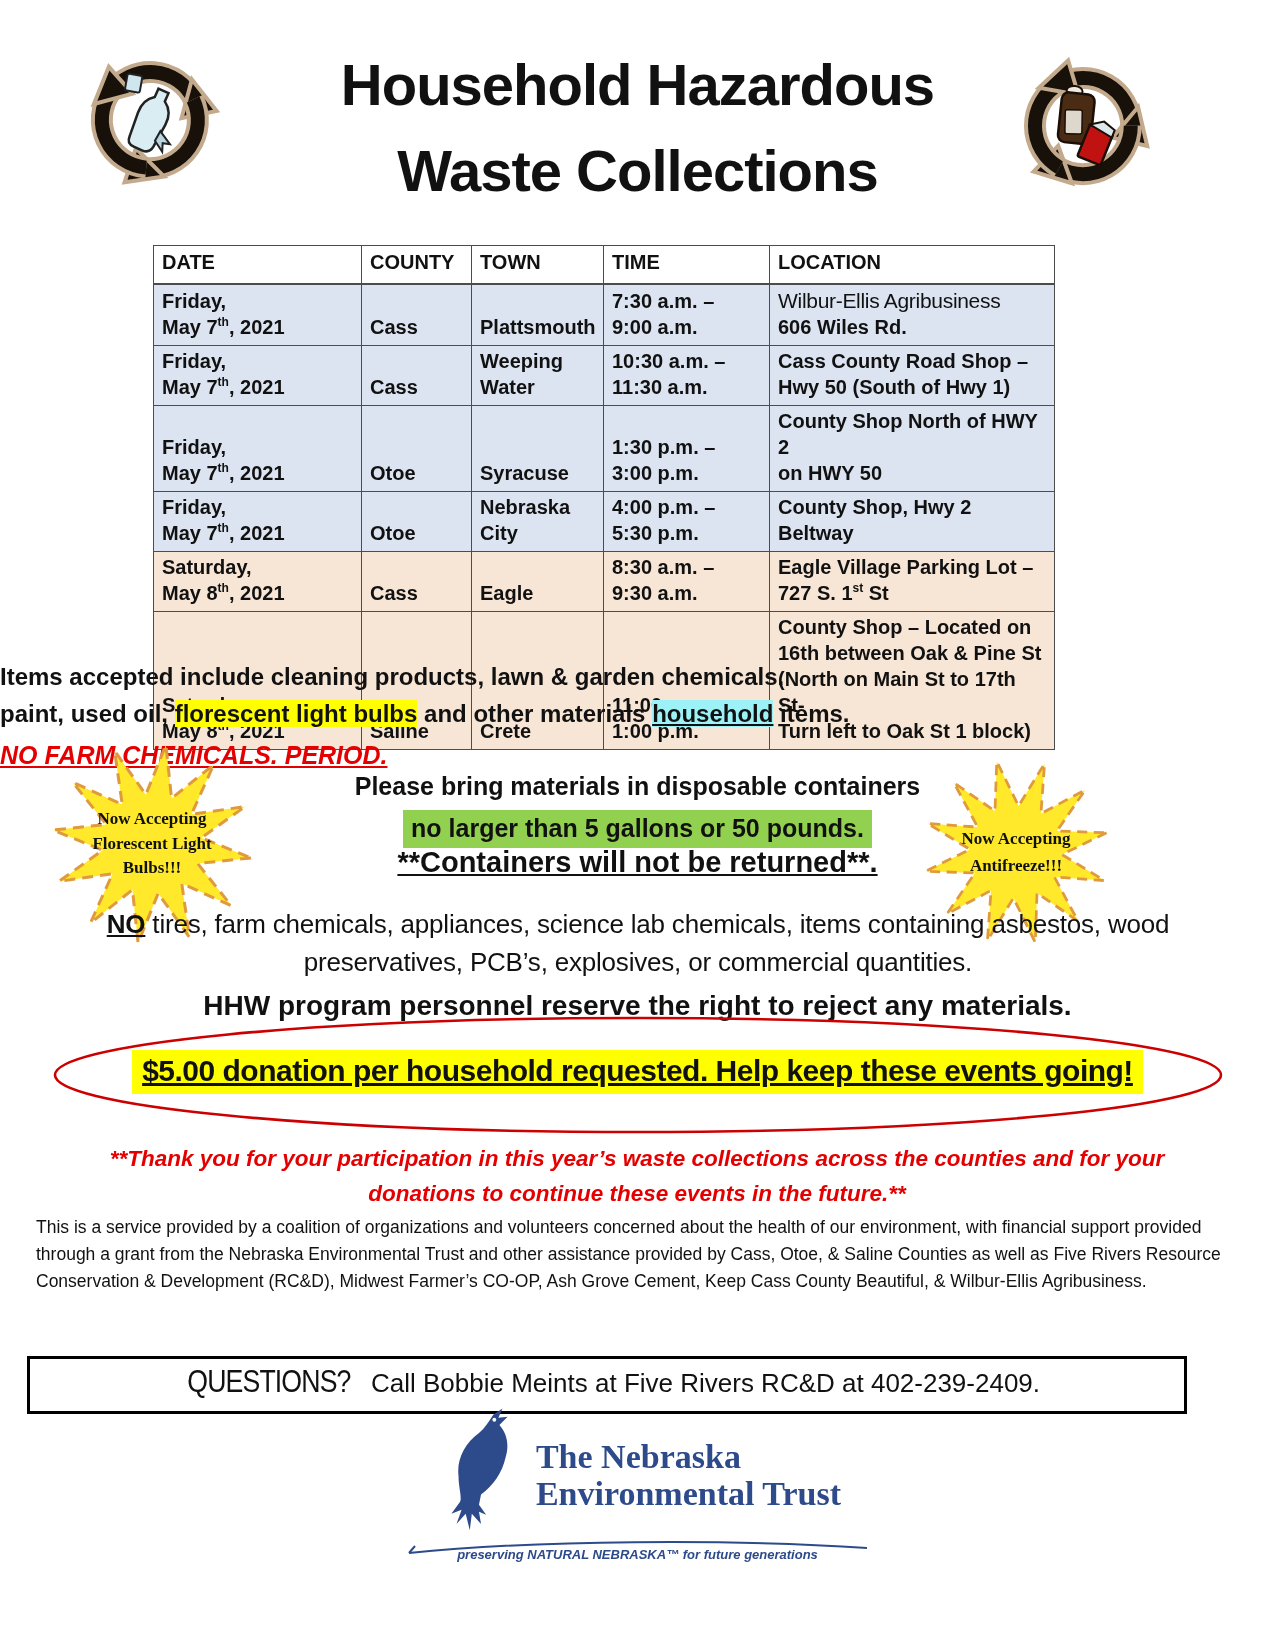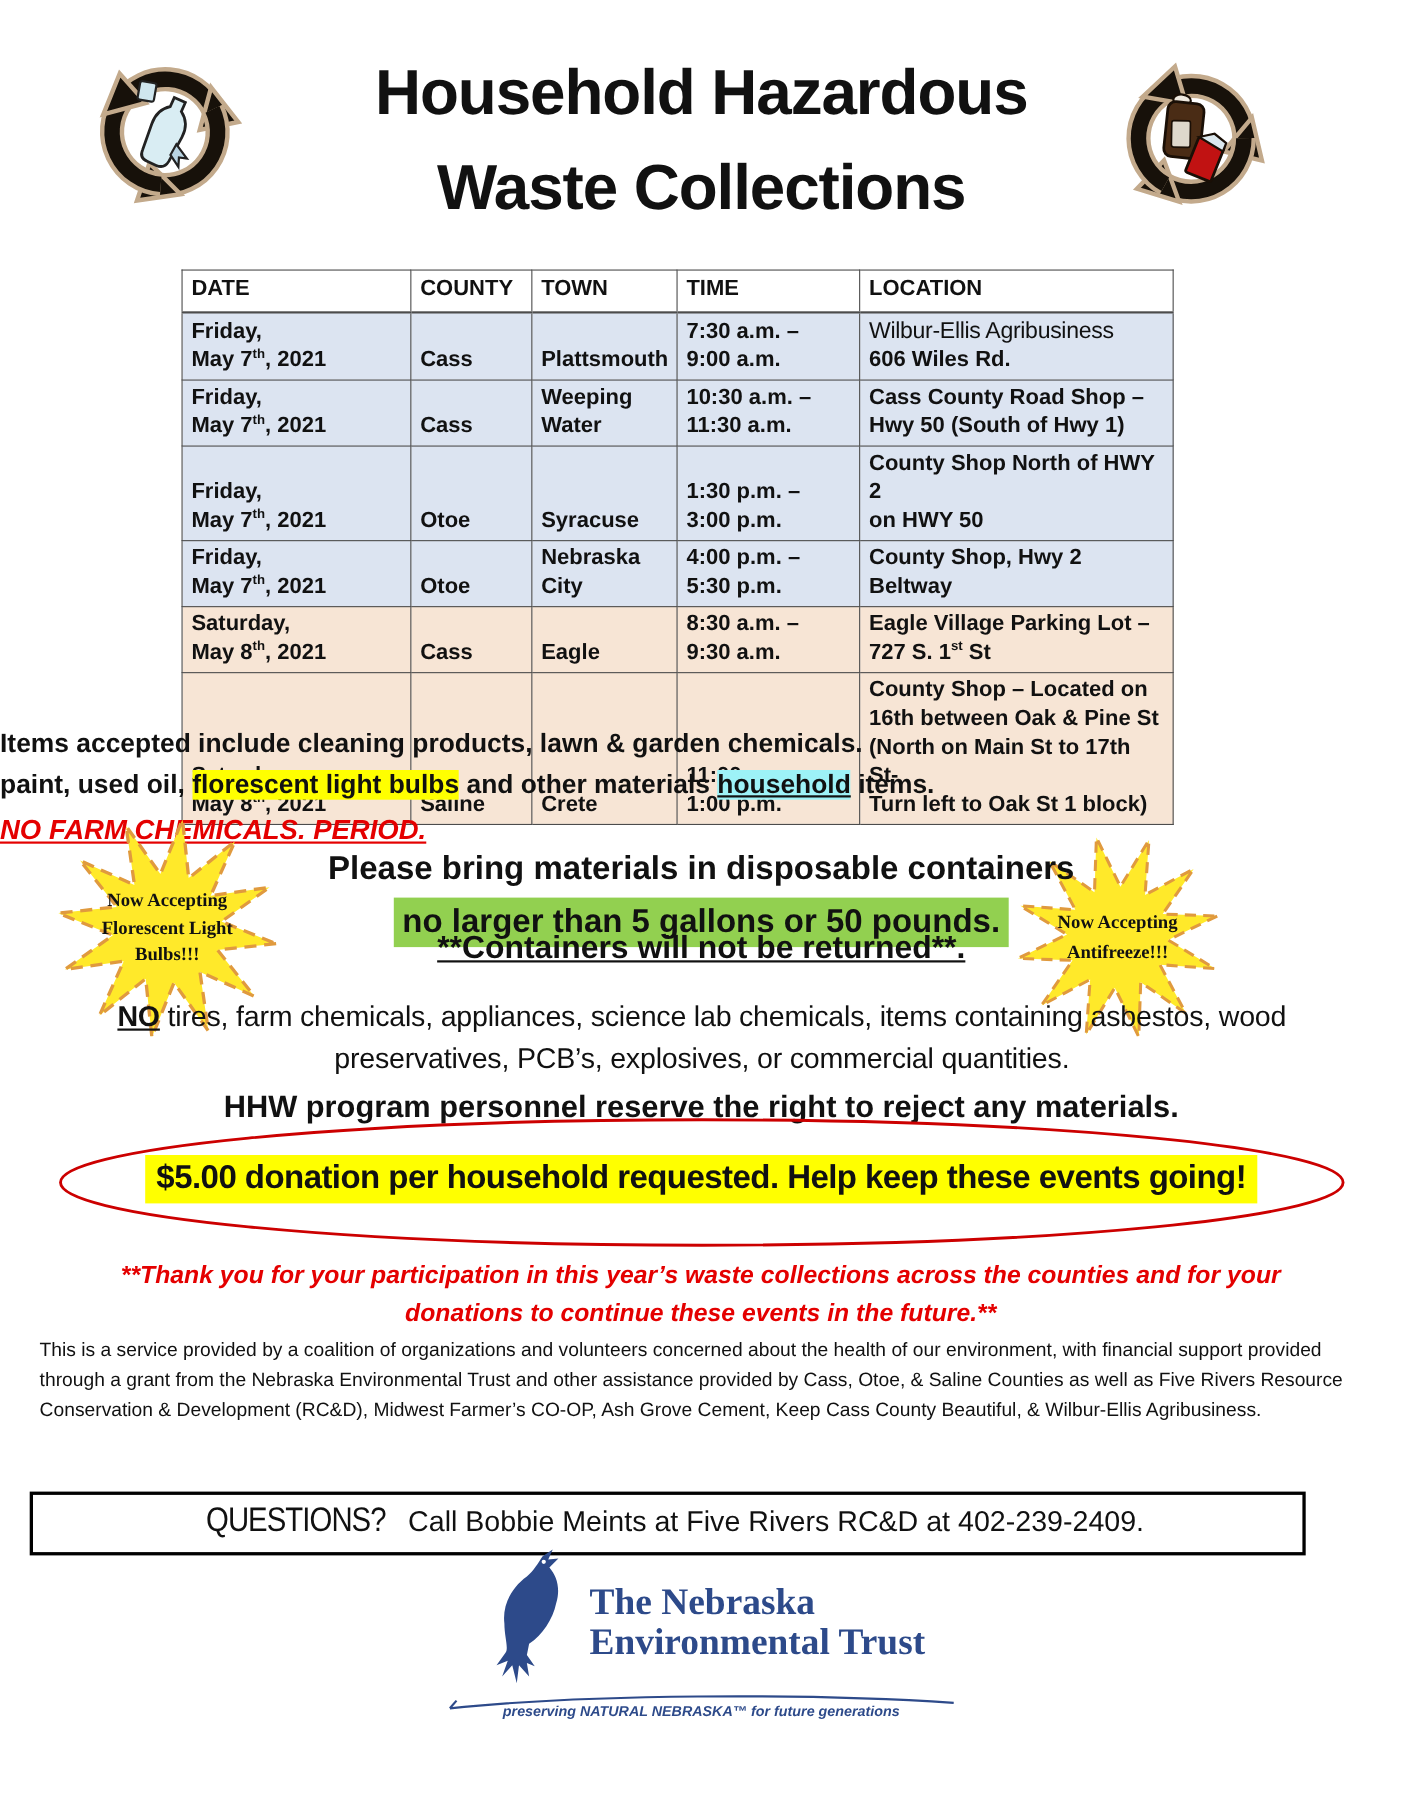--- a/index.html
+++ b/index.html
@@ -11,21 +11,21 @@
   sup { font-size:60%; vertical-align:super; }
   .pre { white-space:pre-line; }
 
   
   .title { position:absolute; top:42px; left:0; width:100%; text-align:center;
            font-size:58px; font-weight:700; line-height:1.48; letter-spacing:-1px; }
   .icon-left  { position:absolute; left:64px;  top:26px; }
   .icon-right { position:absolute; right:108px; top:34px; }
 
   
-  table.schedule { position:absolute; left:165px; top:245px; width:901px;
+  table.schedule { position:absolute; left:153px; top:245px; width:901px;
                    border-collapse:collapse; table-layout:fixed; }
   table.schedule th, table.schedule td { border:1.6px solid #4c4c4c; padding:2px 8px 5px 8px; }
   table.schedule th { background:#fff; text-align:left; font-size:20px; font-weight:700;
                       height:38px; vertical-align:middle; border-bottom:2.6px solid #4c4c4c; }
   table.schedule td { font-size:20px; font-weight:700; vertical-align:bottom; line-height:1.3; }
   .col-date{width:208px;} .col-county{width:110px;} .col-town{width:132px;}
   .col-time{width:166px;} .col-loc{width:285px;}
   tr.r { height:53px; }
   tr.r0 { height:56px; }
   tr.r5 { height:108px; }
@@ -45,38 +45,38 @@
   .burst .burst-label { position:absolute; left:0; top:0; width:100%; height:100%;
       display:flex; align-items:center; justify-content:center; text-align:center;
       font-family:"Liberation Serif", serif; font-weight:700; white-space:pre-line; }
   .burst-left  { left:44px;  top:736px; width:216px; height:216px; }
   .burst-left .burst-label { font-size:17px; line-height:1.45; }
   .burst-right { left:916px; top:752px; width:200px; height:200px; }
   .burst-right .burst-label { font-size:17px; line-height:1.6; }
 
   
   .bring { position:absolute; top:770px; left:0; width:100%; text-align:center;
-           font-size:30px; font-weight:700; line-height:1.3; }
+           font-size:25px; font-weight:700; line-height:1.3; }
   .hl-green { display:inline-block; background:var(--highlight-green); padding:2px 8px 4px; margin-top:7px; }
   .containers { position:absolute; top:846px; left:0; width:100%; text-align:center;
                 font-size:29px; font-weight:700; text-decoration:underline; }
 
   
   .no-items { position:absolute; top:906px; left:78px; width:1120px; text-align:center;
               font-size:26px; font-weight:400; line-height:1.45; letter-spacing:-0.2px; }
   .no-items .no { font-weight:700; text-decoration:underline; }
 
   .hhw { position:absolute; top:990px; left:0; width:100%; text-align:center;
          font-size:28px; font-weight:700; }
 
   
   .donation-wrap { position:absolute; top:1050px; left:50%; transform:translateX(-50%);
                    width:1092px; text-align:center; }
   .donation { display:inline-block; background:var(--highlight-yellow);
-              font-size:30px; font-weight:700; 
+              font-size:30px; font-weight:700; text-decoration:underline;
               padding:4px 10px 6px; letter-spacing:-0.5px;text-align:center; }
   .ellipse-svg { position:absolute; left:-42px; top:-36px; pointer-events:none; }
 
   
   .thanks { position:absolute; top:1142px; left:62px; width:1150px; text-align:center;
             color:var(--red); font-weight:700; font-style:italic; font-size:22.5px; line-height:1.55; }
   .coalition { position:absolute; top:1214px; left:36px; width:1205px;
                font-size:17.5px; line-height:1.55; }
 
   

